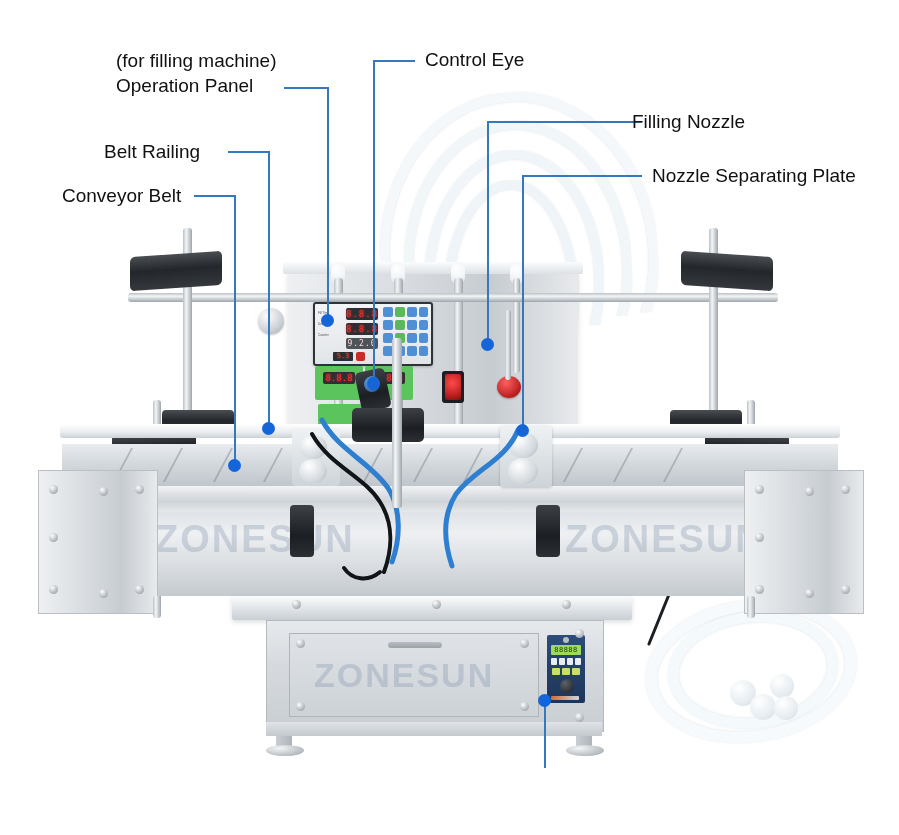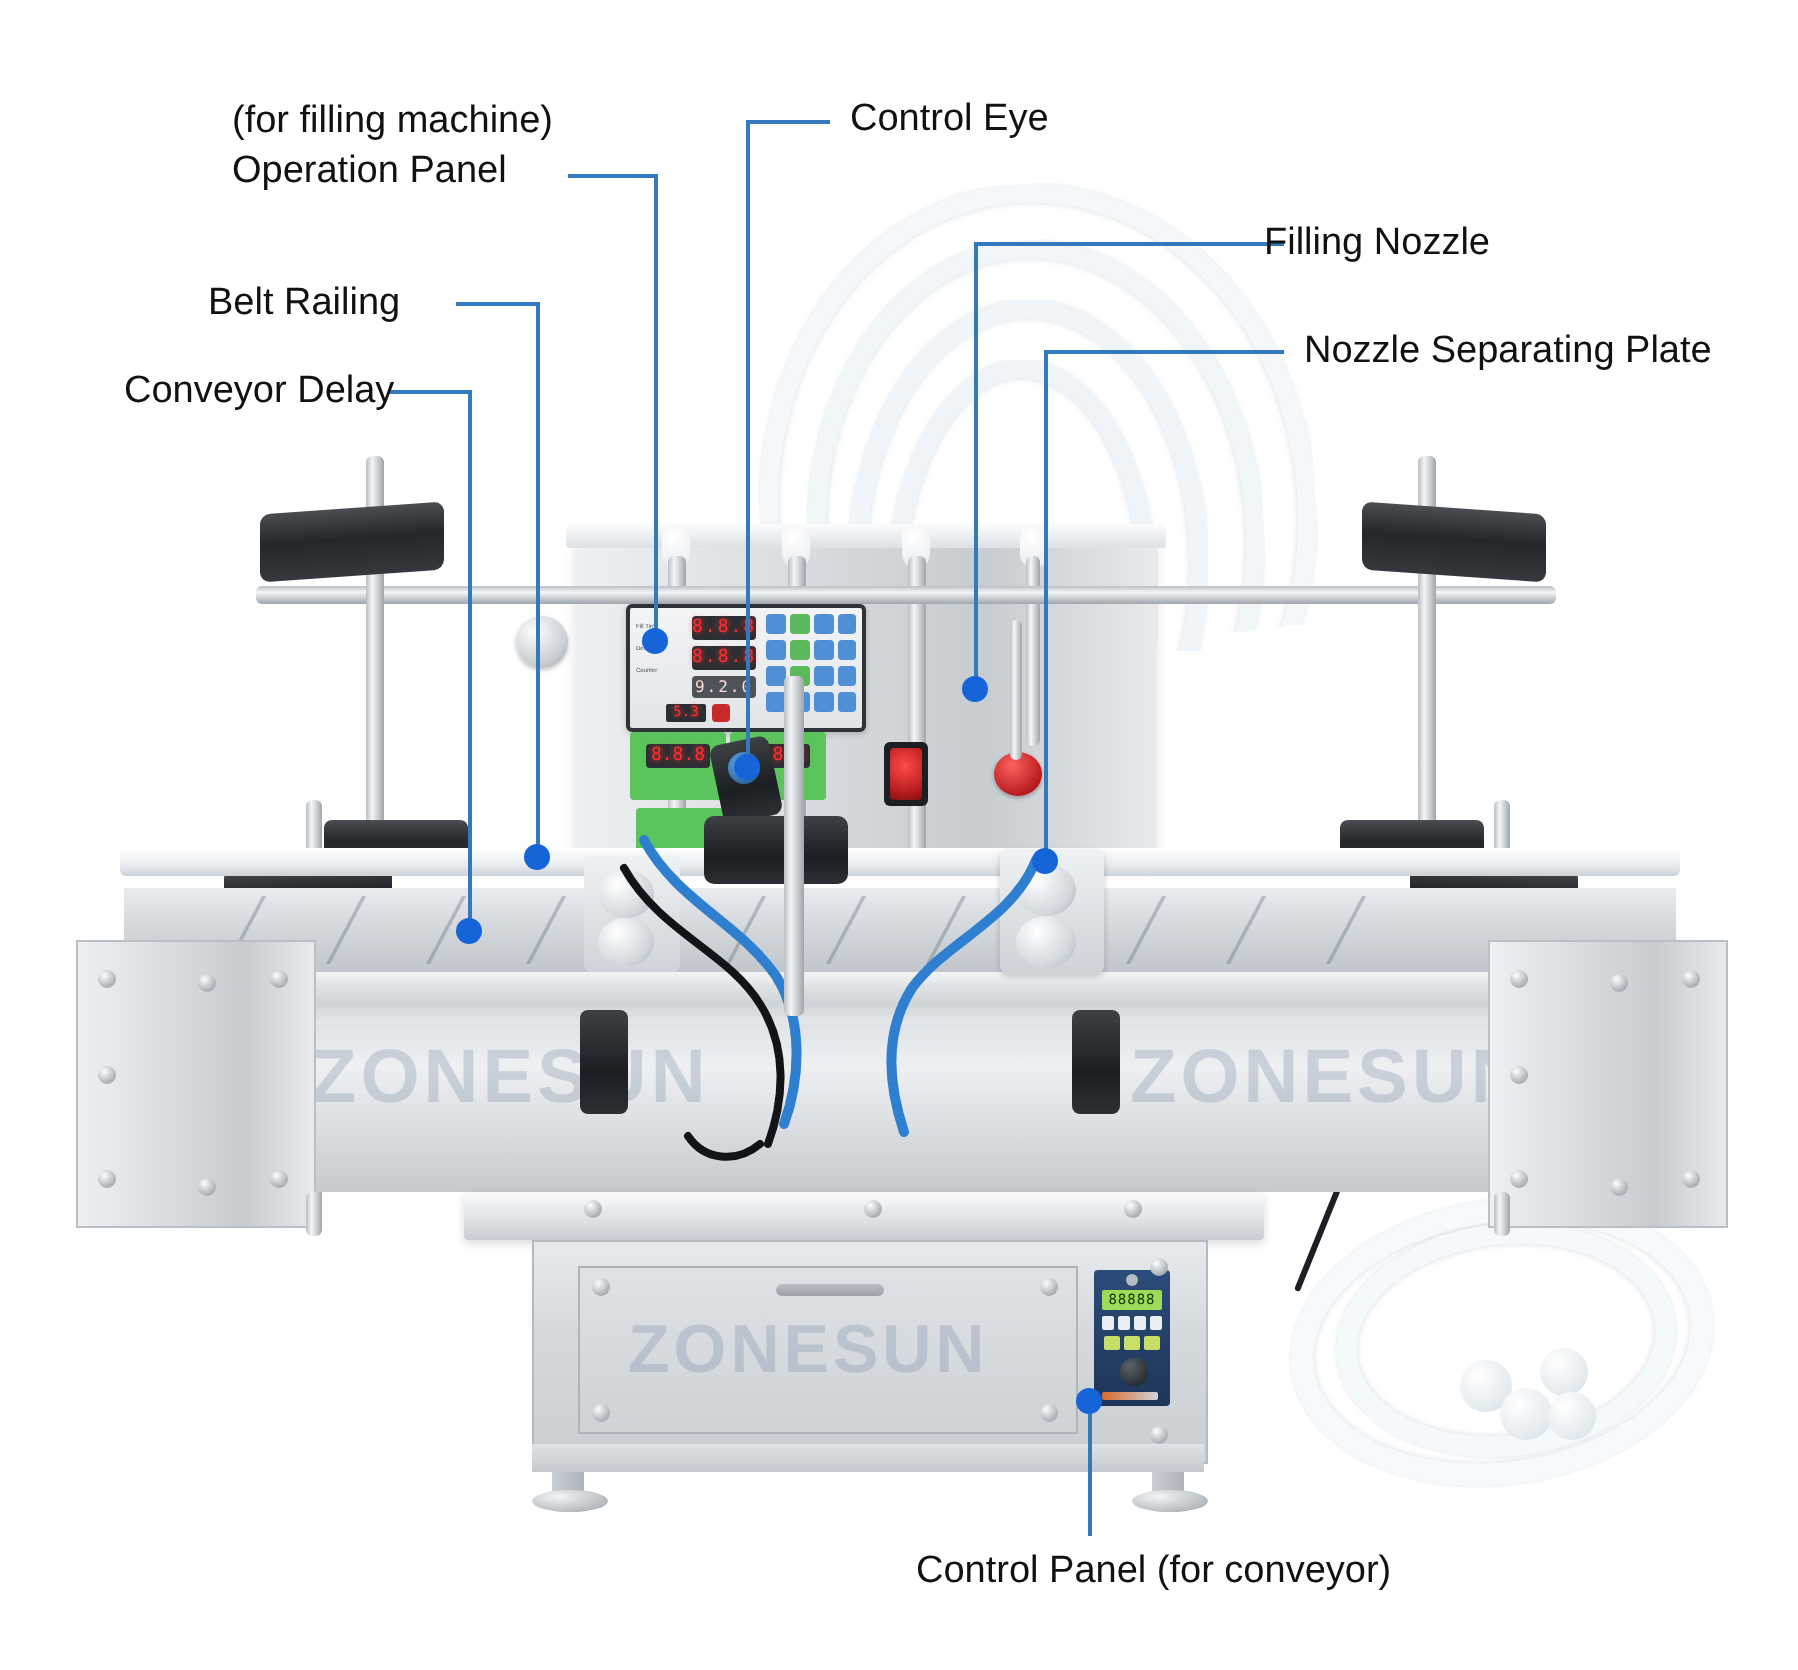--- a/index.html
+++ b/index.html
@@ -350,23 +350,22 @@
   <div class="ln lnv" style="left:544px;top:700px;height:68px;"></div>
   <div class="dot" style="left:538px;top:694px;"></div>
 
   <div class="lbl l" style="left:116px;top:48px;">
     <div>(for filling machine)</div>
     <div>Operation Panel</div>
   </div>
 
   <div class="lbl l" style="left:104px;top:139px;">Belt Railing</div>
 
-  <div class="lbl l" style="left:62px;top:183px;">Conveyor Delay</div>
+  <div class="lbl l" style="left:62px;top:183px;">Conveyor Belt</div>
 
   <div class="lbl r" style="left:425px;top:47px;">Control Eye</div>
 
   <div class="lbl r" style="left:632px;top:109px;">Filling Nozzle</div>
 
   <div class="lbl r" style="left:652px;top:163px;">Nozzle Separating Plate</div>
 
-  <div class="lbl" style="left:458px;top:773px;">Control Panel (for conveyor)</div>
 
 </div>
 
 </body></html>

